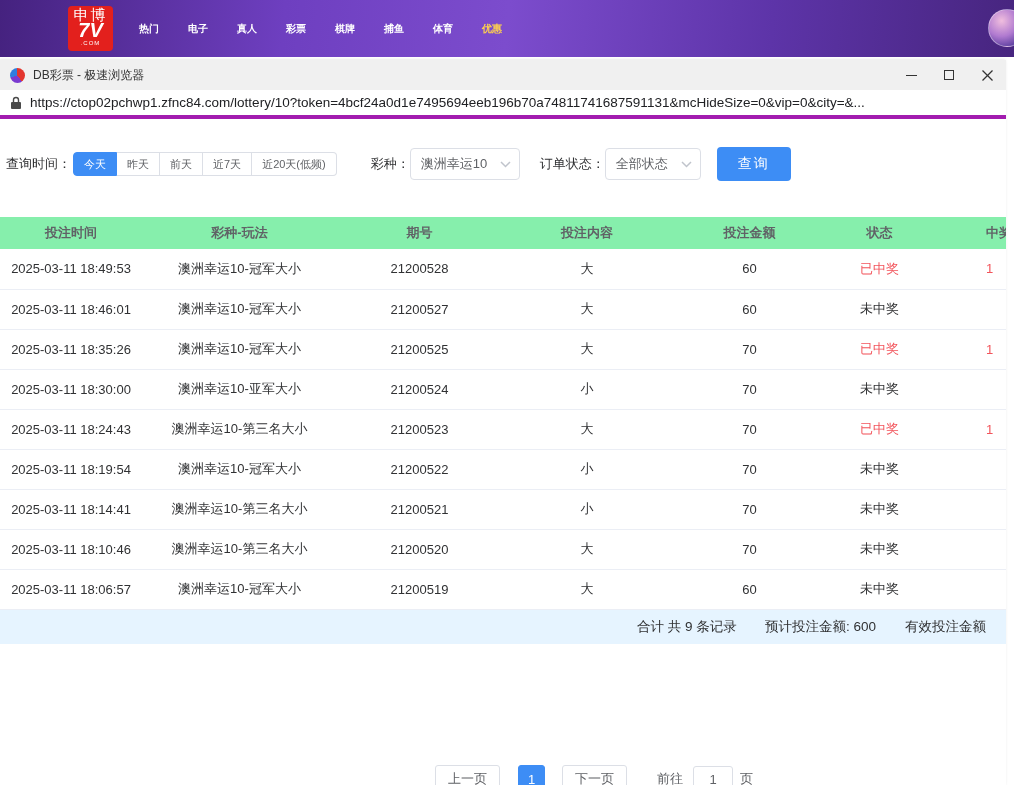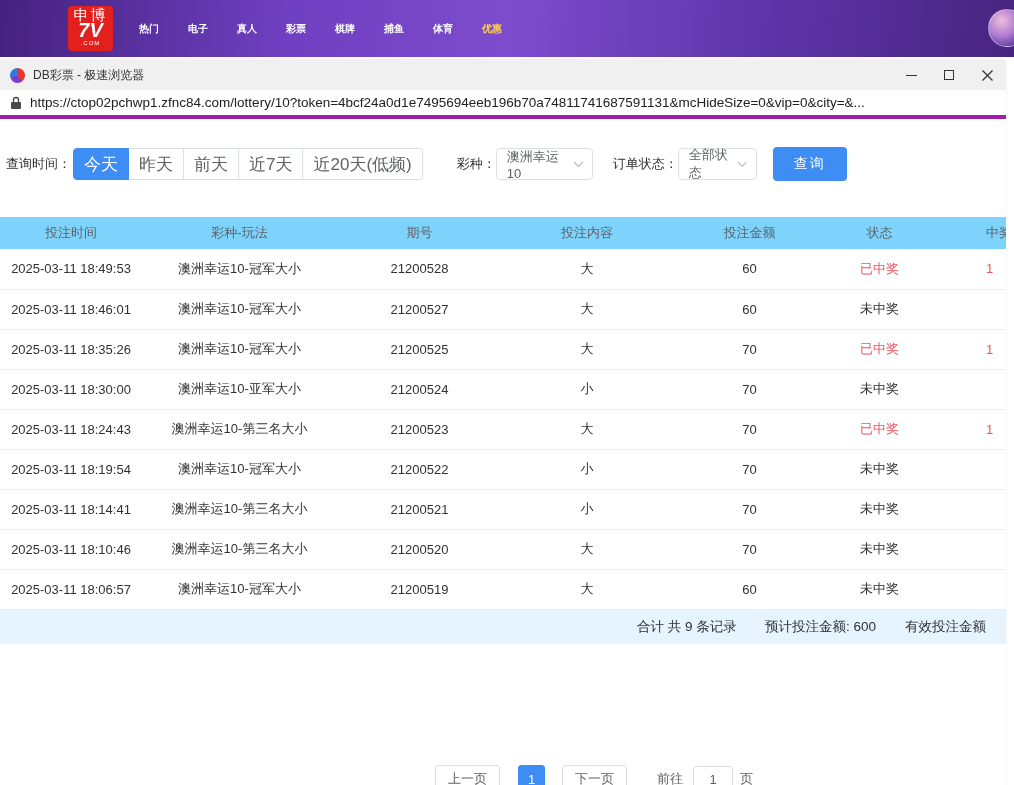--- a/index.html
+++ b/index.html
@@ -47,38 +47,38 @@
   
   .page { position:relative; }
   .tabs { height:47px; display:flex; gap:40px; padding-left:6px; border-bottom:1px solid #f0f0f0; }
   .tab { height:100%; display:flex; align-items:center; font-size:16px; color:#303133;
     border-bottom:2px solid transparent; cursor:pointer; letter-spacing:1px; }
   .tab.active { color:#3d8df5; border-bottom-color:#3d8df5; }
 
   .filters { display:flex; align-items:center; margin-top:28px; padding-left:6px; font-size:13px; color:#303133; height:34px; }
   .flabel { white-space:nowrap; }
   .btn-group { display:flex; margin-left:2px; }
-  .tbtn { height:32px; padding:0 10px; background:#fff; border:1px solid #dcdfe6; border-left:none;
-    font-size:17px; color:#606266; cursor:pointer; white-space:nowrap;
+  .tbtn { height:24px; padding:0 10px; background:#fff; border:1px solid #dcdfe6; border-left:none;
+    font-size:11px; color:#606266; cursor:pointer; white-space:nowrap;
     font-family:"Liberation Sans","DejaVu Sans",sans-serif; }
   .tbtn:first-child { border-left:1px solid #dcdfe6; border-radius:4px 0 0 4px; }
   .tbtn:last-child { border-radius:0 4px 4px 0; }
   .tbtn.active { background:#3d8df5; border-color:#3d8df5; color:#fff; }
   .lbl-lottery { margin-left:34px; }
-  .select { width:97px; height:32px; border:1px solid #dcdfe6; border-radius:4px; background:#fff;
+  .select { width:110px; height:32px; border:1px solid #dcdfe6; border-radius:4px; background:#fff;
     display:flex; align-items:center; justify-content:space-between; padding:0 8px 0 10px;
     font-size:13px; color:#606266; cursor:pointer; }
-  .select.small { width:79px; }
+  .select.small { width:96px; }
   .lbl-status { margin-left:20px; }
   .search-btn { margin-left:16px; width:74px; height:34px; background:#3d8df5; border:none; border-radius:4px;
     color:#fff; font-size:14px; cursor:pointer; letter-spacing:2px;
     font-family:"Liberation Sans","DejaVu Sans",sans-serif; }
 
   table { border-collapse:collapse; table-layout:fixed; width:1102px; margin-top:36px; }
-  thead th { background:#7dd3fc; height:32px; font-weight:normal; color:#606266; font-size:13px; text-align:center; }
+  thead th { background:#86efac; height:32px; font-weight:bold; color:#606266; font-size:13px; text-align:center; }
   tbody td { height:40px; border-bottom:1px solid #ebeef5; color:#303133; font-size:13px; text-align:center;
     white-space:nowrap; overflow:hidden; }
   th.h-win, td.c-win { text-align:left; padding-left:54px; }
   td.won { color:#f2545b; }
 
   .summary { position:relative; width:1102px; height:34px; background:#e6f4ff; font-size:13.5px; color:#303133; }
   .summary span { position:absolute; top:50%; transform:translateY(-50%); white-space:nowrap; }
   .s-total { left:637px; }
   .s-expected { left:765px; }
   .s-valid { left:905px; }

